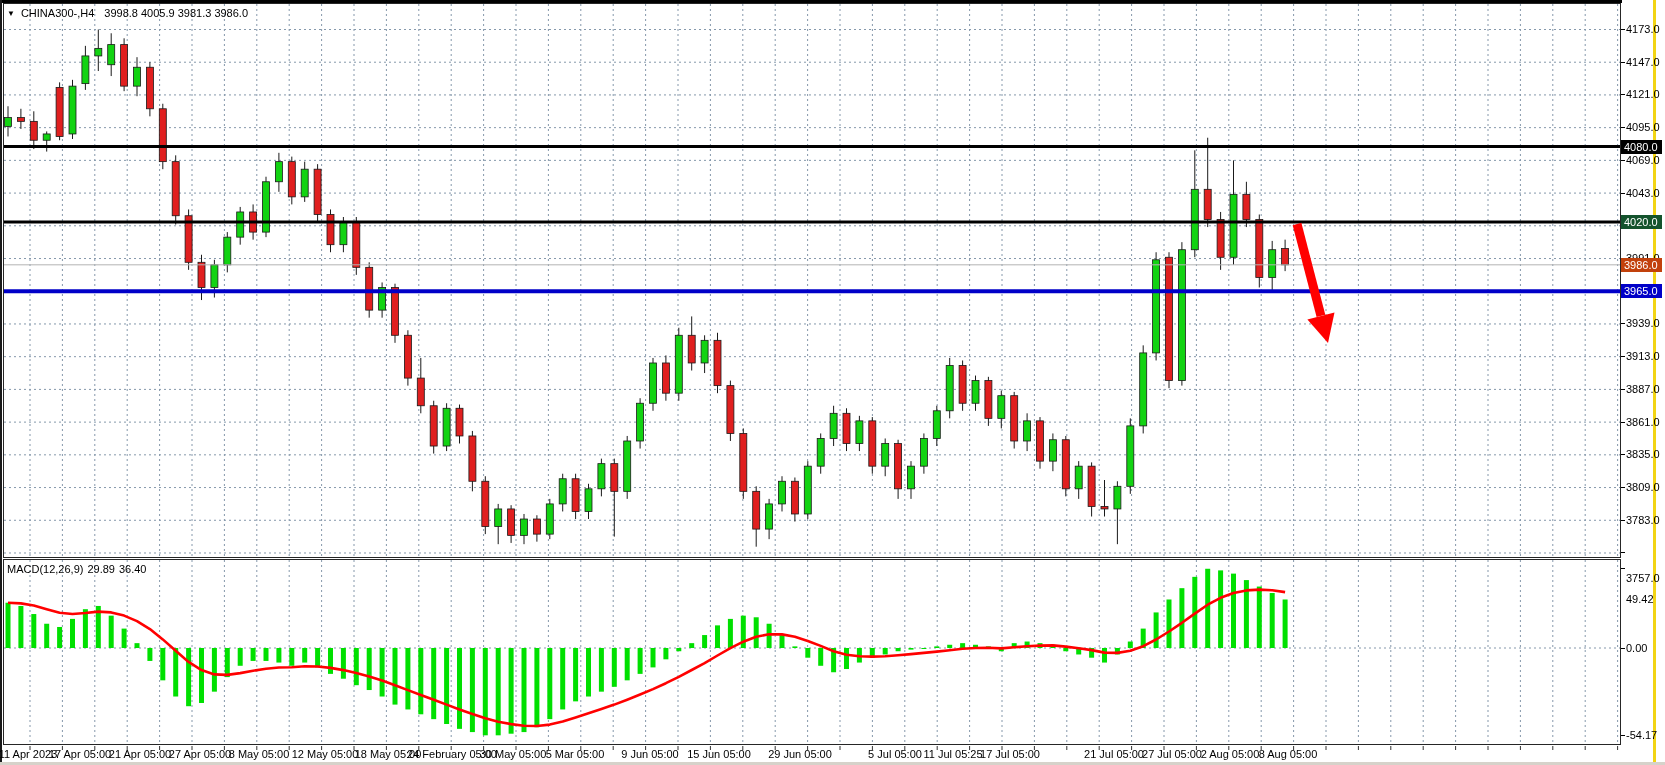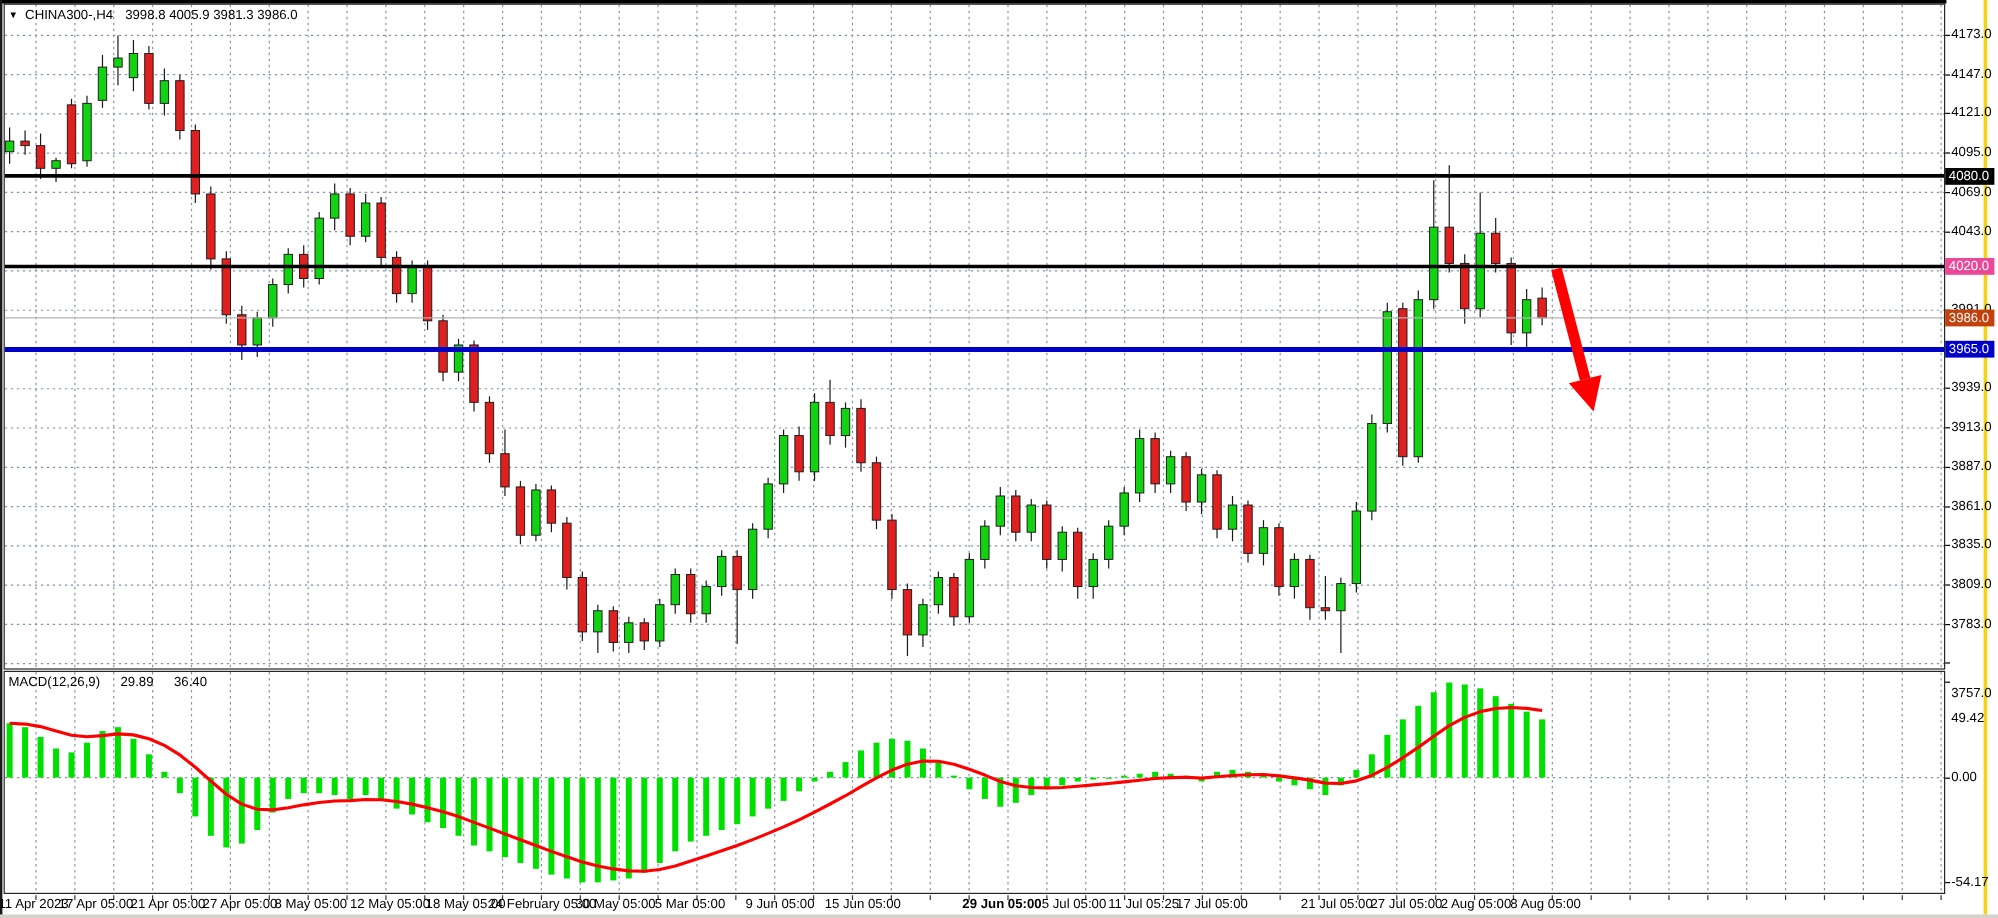--- a/index.html
+++ b/index.html
@@ -7,21 +7,21 @@
           font-family:"Liberation Sans",sans-serif;-webkit-font-smoothing:none;}
   .window svg{position:absolute;left:0;top:0;}
   .edge-top{position:absolute;left:0;top:0;width:1622px;height:3px;background:#000;}
   .edge-left{position:absolute;left:0;top:0;width:2px;height:765px;background:#1a1a1a;}
   .edge-bottom{position:absolute;left:0;top:762px;width:1665px;height:3px;background:#d6d2ca;}
   .yellow-line{position:absolute;left:1653px;top:0;width:3px;height:762px;background:#f2d414;}
   .chart-title{position:absolute;left:7px;top:7px;font-size:11px;color:#000;white-space:nowrap;z-index:6;}
   .chart-title .tri{display:inline-block;font-size:8px;vertical-align:1px;margin-right:6px;cursor:pointer;}
   .chart-title .sym{margin-right:10px;}
   .macd-title{position:absolute;left:7px;top:563px;font-size:11px;color:#000;white-space:nowrap;z-index:6;}
-  .macd-title span{margin-right:17px;}
+  .macd-title span{margin-right:4px;}
   .ylab{position:absolute;left:1626px;font-size:11px;color:#000;white-space:nowrap;z-index:5;}
   .ytick{position:absolute;left:1621px;width:4px;height:1px;background:#000;z-index:5;}
   .badge{position:absolute;left:1621px;width:41px;height:14px;font-size:11px;line-height:14px;
          color:#fff;padding-left:3px;box-sizing:border-box;white-space:nowrap;z-index:6;}
   .xlab{position:absolute;top:748px;transform:translateX(-50%);font-size:11px;color:#000;white-space:nowrap;z-index:5;}
 </style>
 </head>
 <body>
 
 <div class="window">
@@ -752,21 +752,21 @@
       <div class="ylab" style="top: 415.621px;">3861.0</div>
       <div class="ytick" style="top: 454.339px;"></div>
       <div class="ylab" style="top: 448.339px;">3835.0</div>
       <div class="ytick" style="top: 487.058px;"></div>
       <div class="ylab" style="top: 481.058px;">3809.0</div>
       <div class="ytick" style="top: 519.776px;"></div>
       <div class="ylab" style="top: 513.776px;">3783.0</div>
       <div class="ytick" style="top: 552.494px;"></div>
       <div class="ylab" style="top: 572px;">3757.0</div>
       <div class="badge" style="top: 139.531px; background: rgb(0, 0, 0);">4080.0</div>
-      <div class="badge" style="top: 215.035px; background: #ec4899;">4020.0</div>
+      <div class="badge" style="top: 215.035px; background: #14532d;">4020.0</div>
       <div class="badge" style="top: 257.821px; background: #c2410c;">3986.0</div>
       <div class="badge" style="top: 284.247px; background: rgb(0, 0, 200);">3965.0</div>
     </div>
   <div id="macdAxis">
       <div class="ytick" style="top: 567.588px;"></div>
       <div class="ylab" style="top: 593px;">49.42</div>
       <div class="ytick" style="top: 647.5px;"></div>
       <div class="ylab" style="top: 641.5px;">0.00</div>
       <div class="ytick" style="top: 735.093px;"></div>
       <div class="ylab" style="top: 729.093px;">-54.17</div>
@@ -778,21 +778,21 @@
       <div class="xlab" style="left: 200px;">27 Apr 05:00</div>
       <div class="xlab" style="left: 259px;">8 May 05:00</div>
       <div class="xlab" style="left: 325px;">12 May 05:00</div>
       <div class="xlab" style="left: 388px;">18 May 05:00</div>
       <div class="xlab" style="left: 452px;">24 February 05:00</div>
       <div class="xlab" style="left: 513px;">30 May 05:00</div>
       <div class="xlab" style="left: 575px;">5 Mar 05:00</div>
       <div class="xlab" style="left: 650px;">9 Jun 05:00</div>
       <div class="xlab" style="left: 719px;">15 Jun 05:00</div>
       <div class="xlab" style="left: 731px; margin-top: 33px;">21 Jun 05:00</div>
-      <div class="xlab" style="left: 835px; font-weight: bold;">29 Jun 05:00</div>
+      <div class="xlab" style="left: 800px;">29 Jun 05:00</div>
       <div class="xlab" style="left: 890px; padding-left: 10px;">5 Jul 05:00</div>
       <div class="xlab" style="left: 953px;">11 Jul 05:25</div>
       <div class="xlab" style="left: 1010px;">17 Jul 05:00</div>
       <div class="xlab" style="left: 1114px;">21 Jul 05:00</div>
       <div class="xlab" style="left: 1172px;">27 Jul 05:00</div>
       <div class="xlab" style="left: 1230px;">2 Aug 05:00</div>
       <div class="xlab" style="left: 1288px;">8 Aug 05:00</div>
     </div>
 
 </div>

